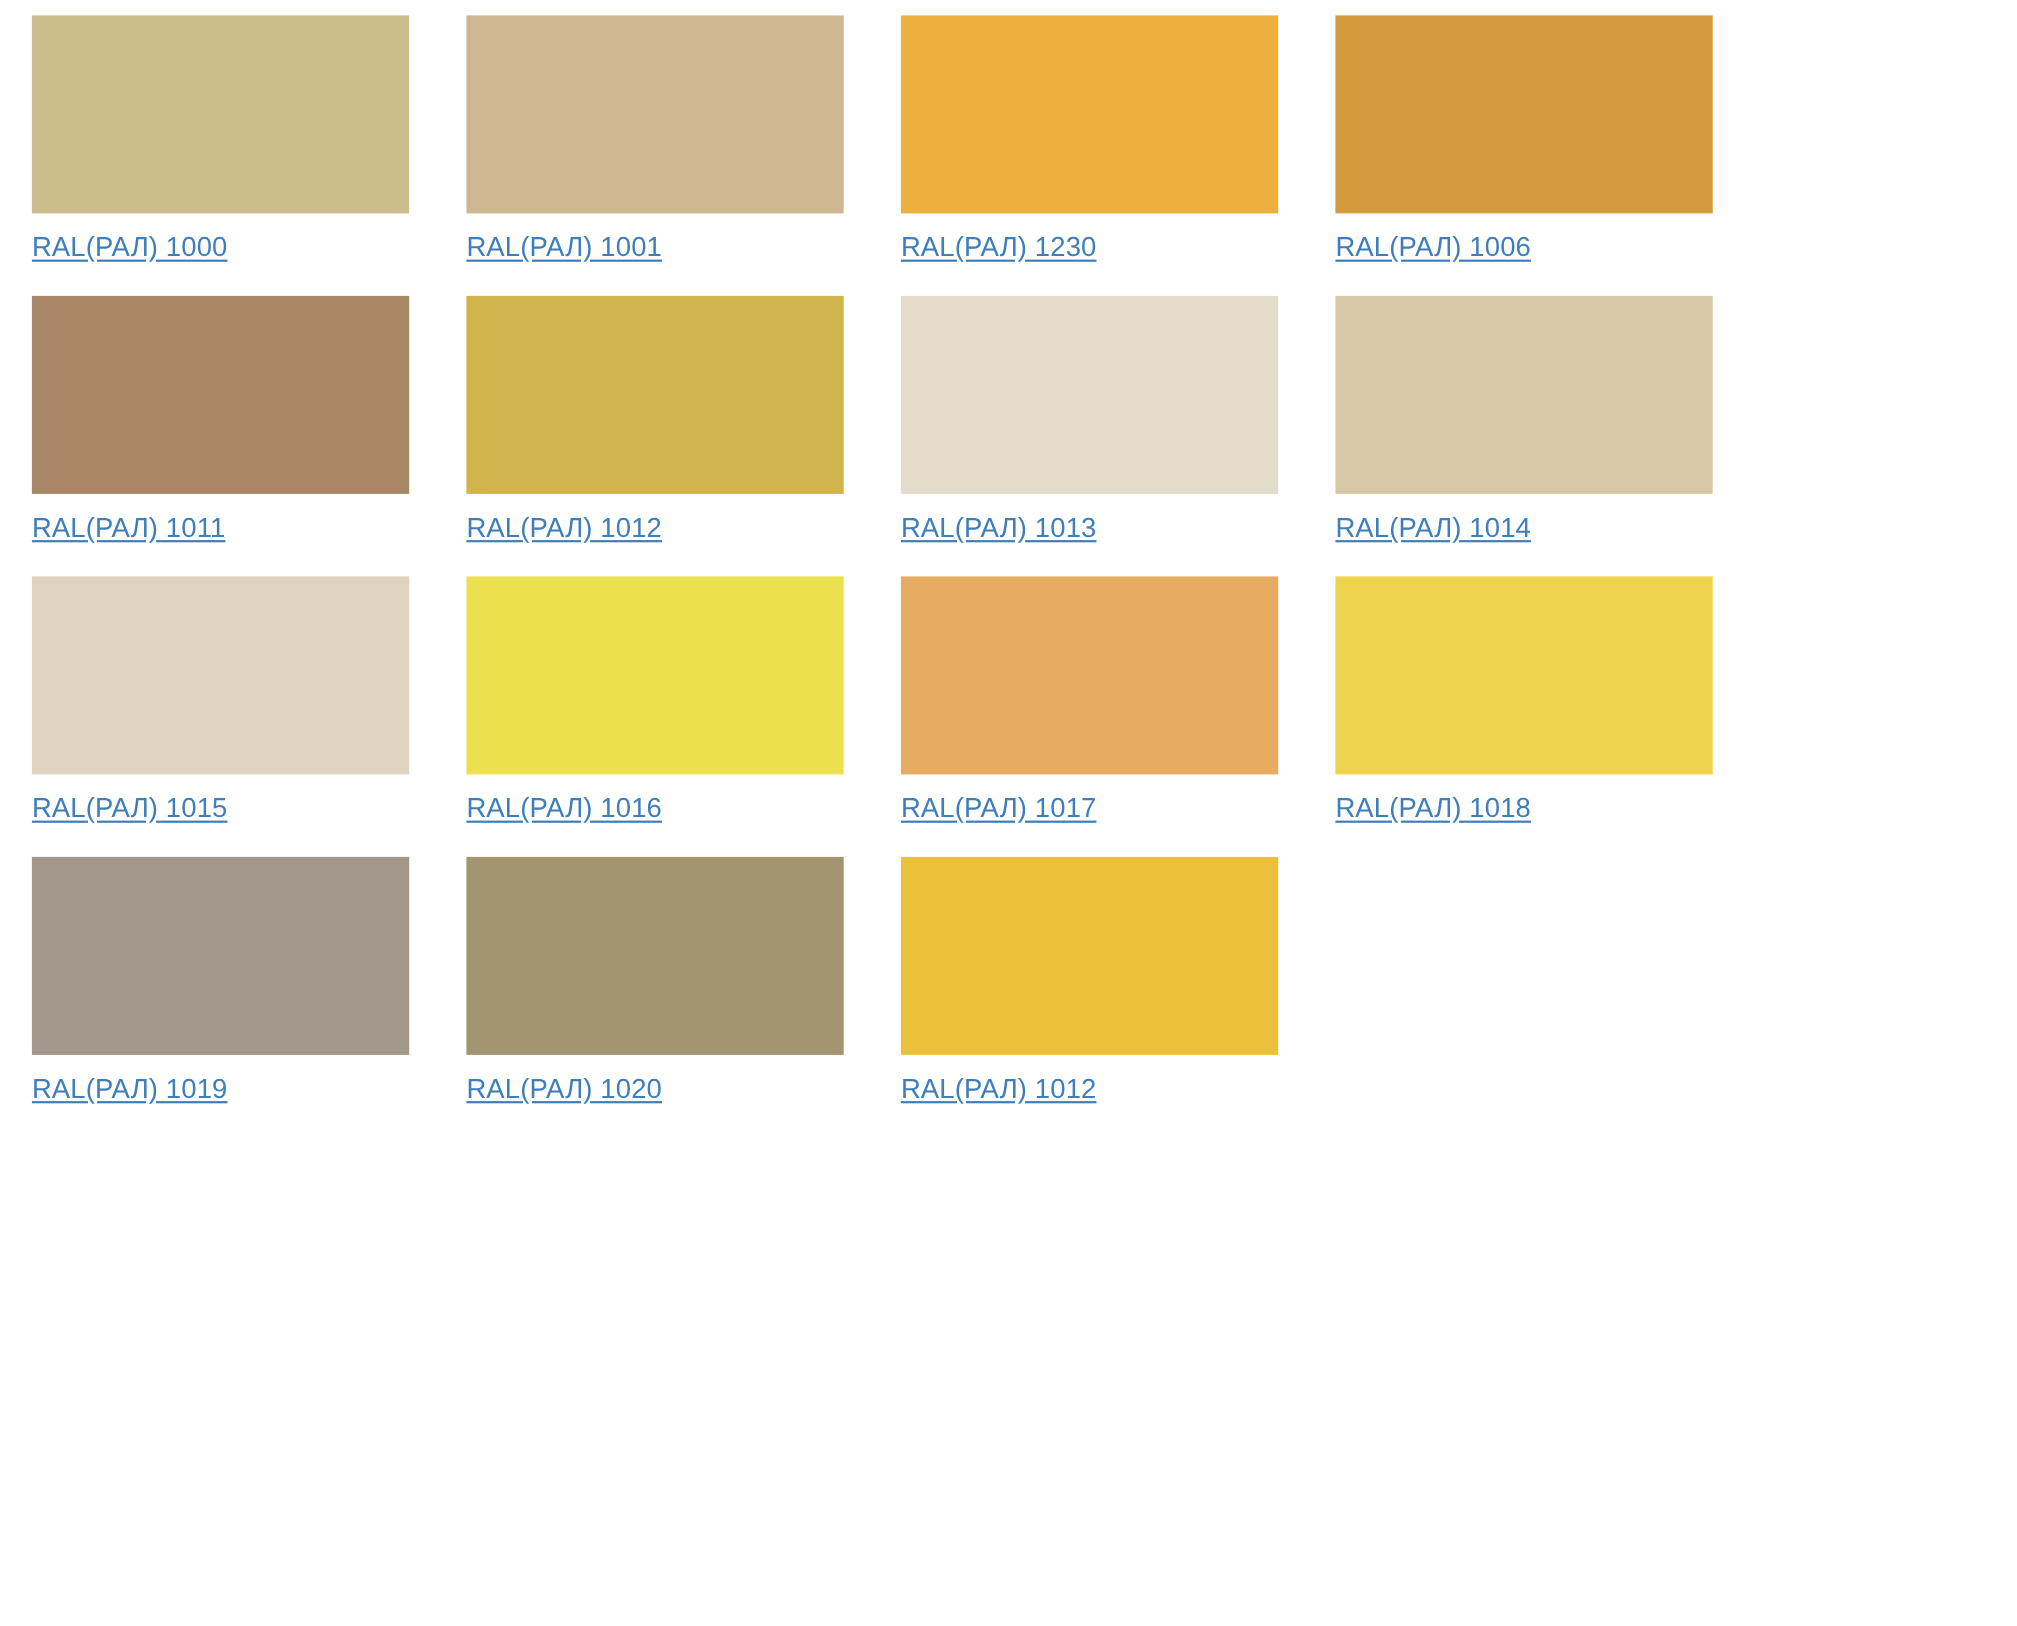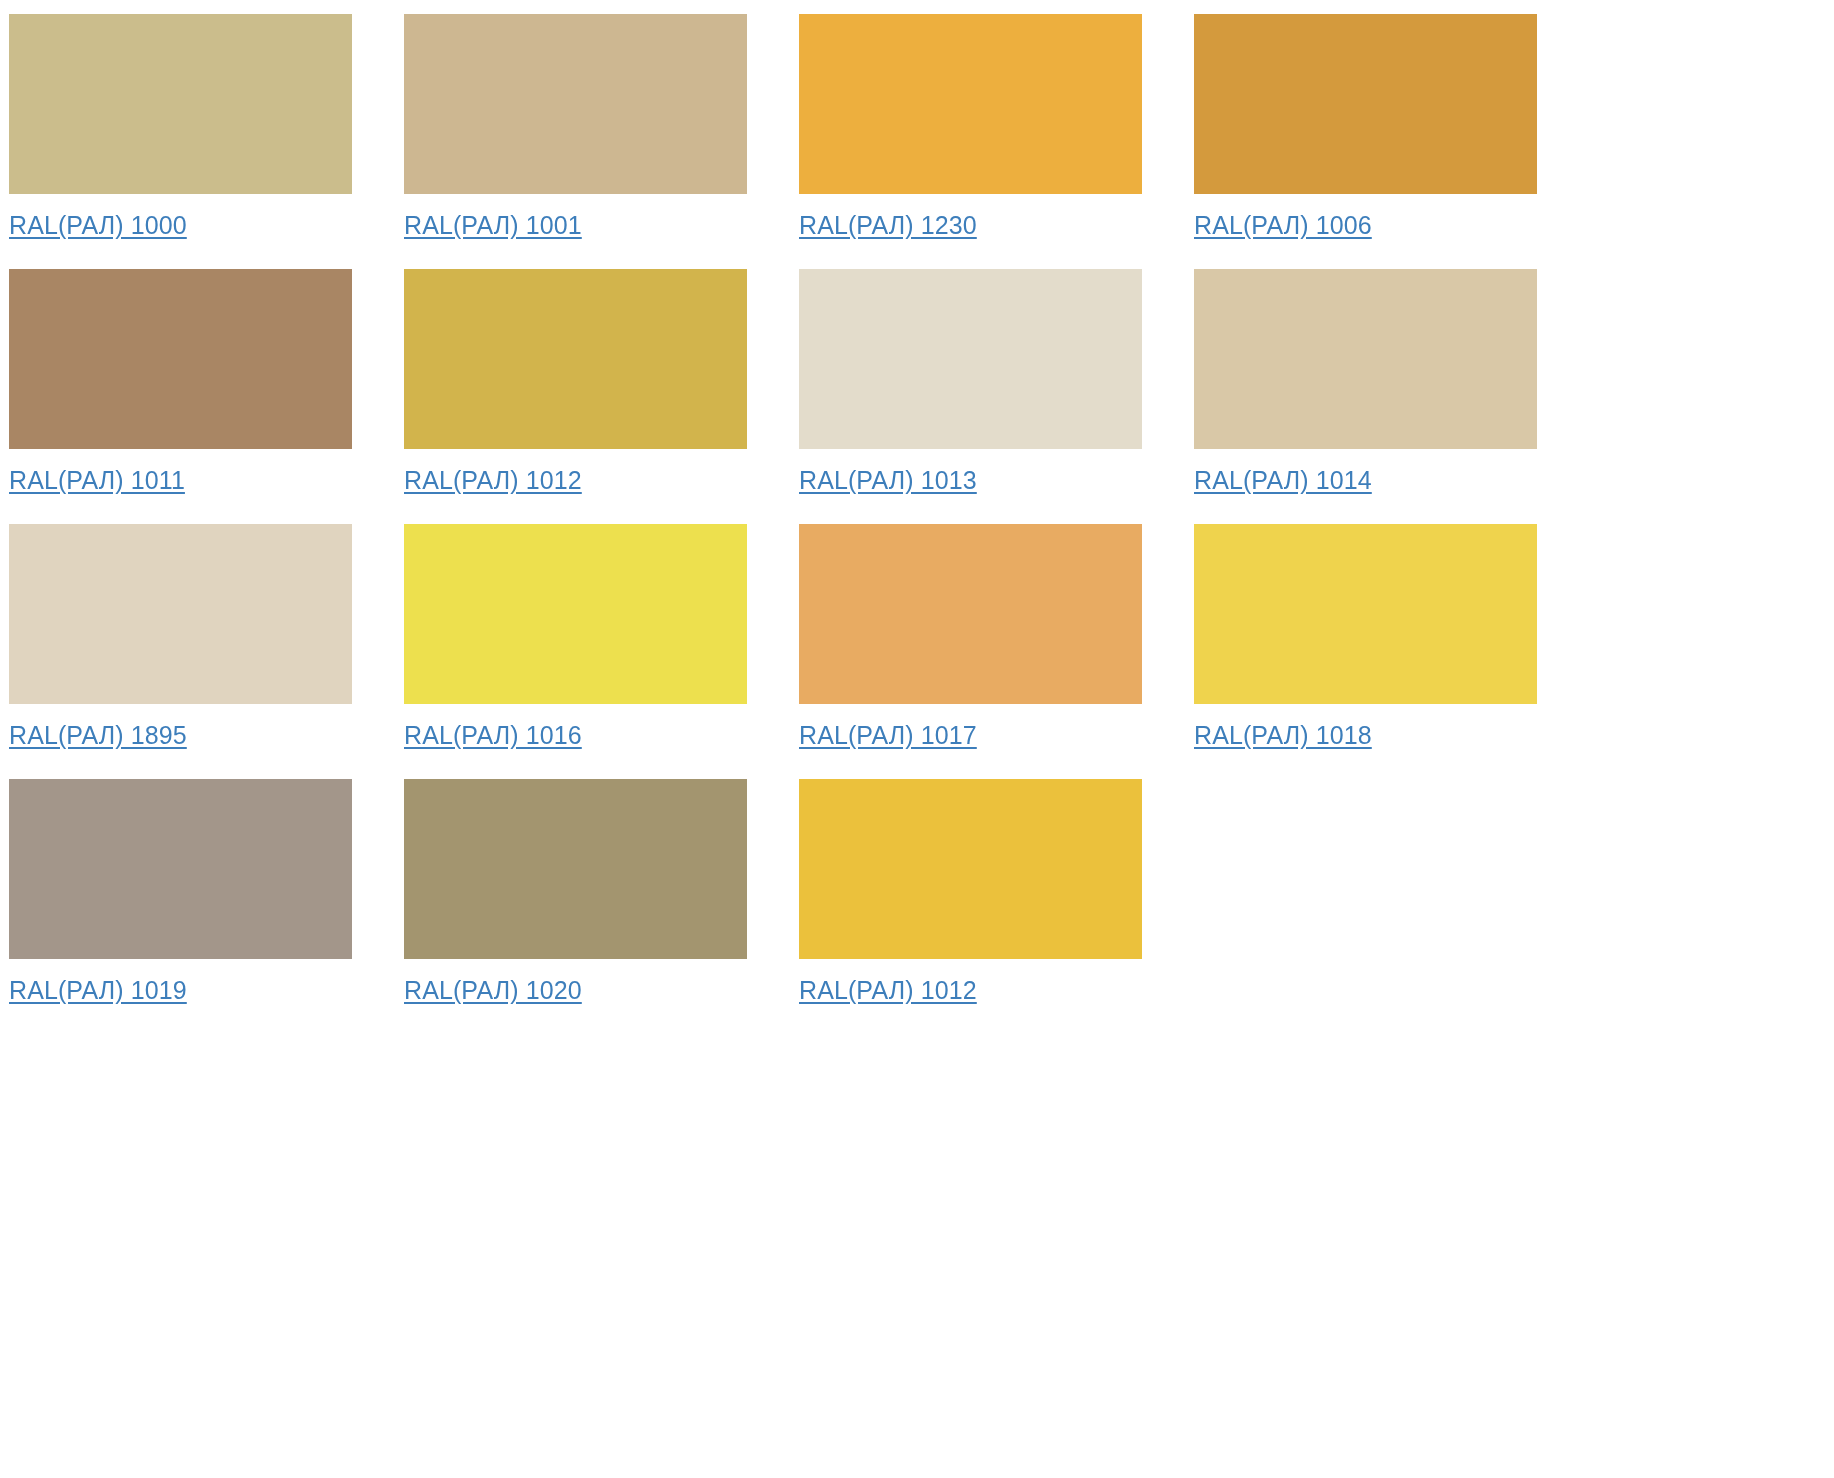--- a/index.html
+++ b/index.html
@@ -13,21 +13,21 @@
     height: 1478px;
     font-family: "Liberation Sans", sans-serif;
     overflow: hidden;
   }
 
   #swatch-grid {
     display: grid;
     grid-template-columns: repeat(4, 343px);
     column-gap: 52px;
     row-gap: 0px;
-    padding: 14px 0 0 9px;
+    padding: 14px 0 0 29px;
     box-sizing: border-box;
     width: 1834px;
   }
 
   .swatch-cell {
     display: flex;
     flex-direction: column;
     align-items: flex-start;
     height: 255px;
     box-sizing: border-box;
@@ -85,21 +85,21 @@
     <div class="swatch-cell">
       <div class="swatch-chip" style="background-color: rgb(227, 220, 203);"></div>
       <a class="swatch-label" href="#">RAL(РАЛ) 1013</a>
     </div>
     <div class="swatch-cell">
       <div class="swatch-chip" style="background-color: rgb(217, 200, 167);"></div>
       <a class="swatch-label" href="#">RAL(РАЛ) 1014</a>
     </div>
     <div class="swatch-cell">
       <div class="swatch-chip" style="background-color: rgb(224, 212, 191);"></div>
-      <a class="swatch-label" href="#">RAL(РАЛ) 1895</a>
+      <a class="swatch-label" href="#">RAL(РАЛ) 1015</a>
     </div>
     <div class="swatch-cell">
       <div class="swatch-chip" style="background-color: rgb(237, 224, 78);"></div>
       <a class="swatch-label" href="#">RAL(РАЛ) 1016</a>
     </div>
     <div class="swatch-cell">
       <div class="swatch-chip" style="background-color: rgb(232, 171, 98);"></div>
       <a class="swatch-label" href="#">RAL(РАЛ) 1017</a>
     </div>
     <div class="swatch-cell">

